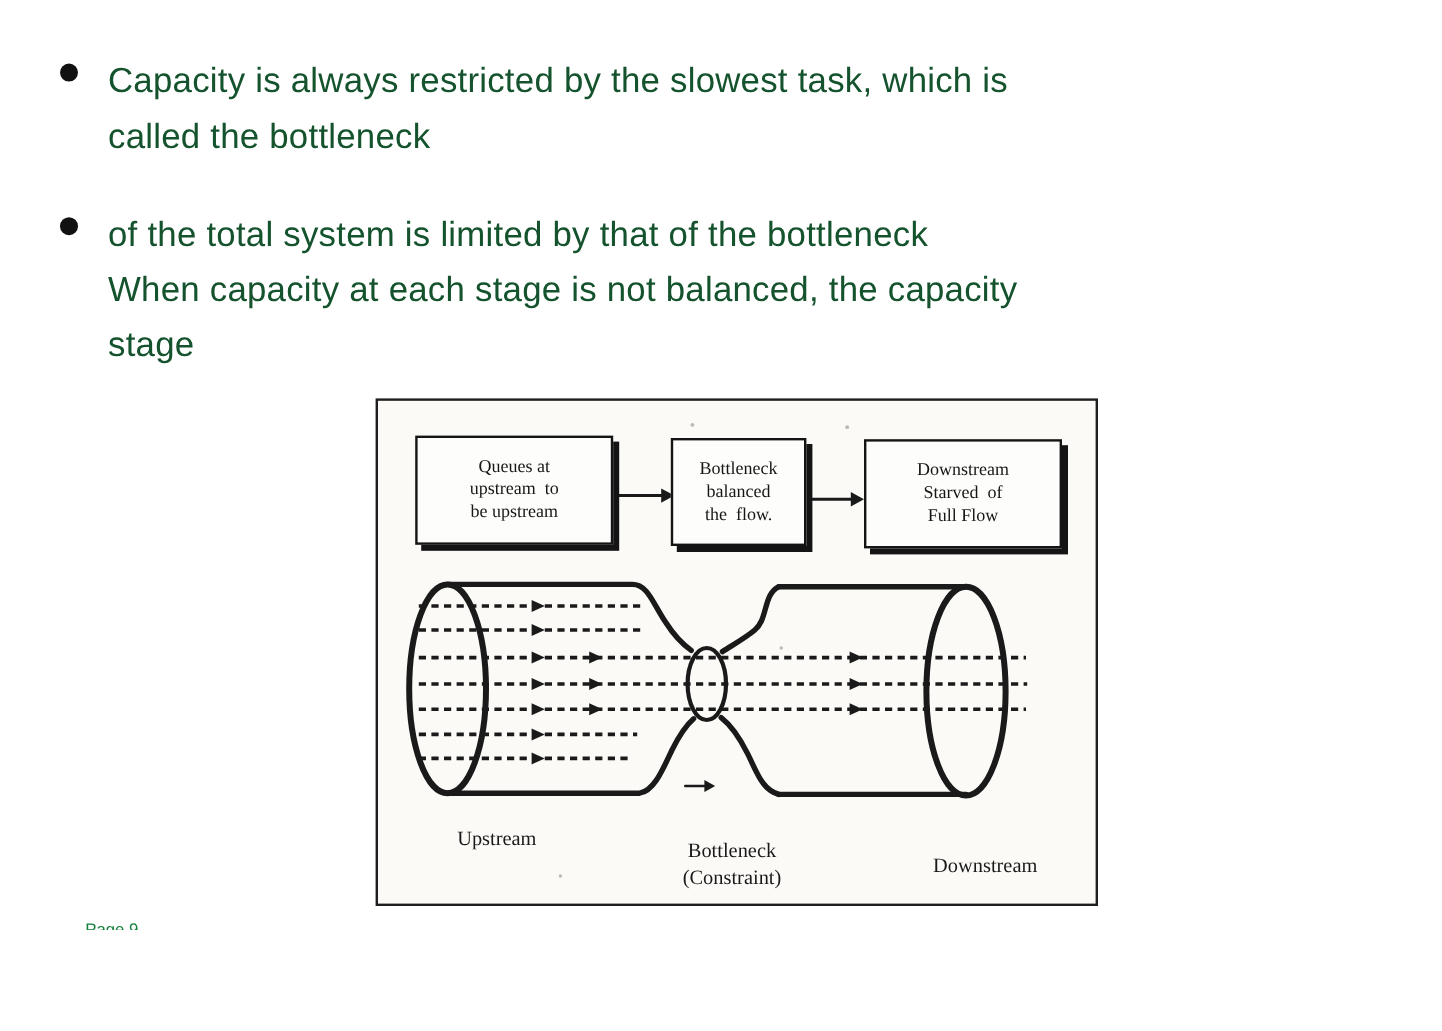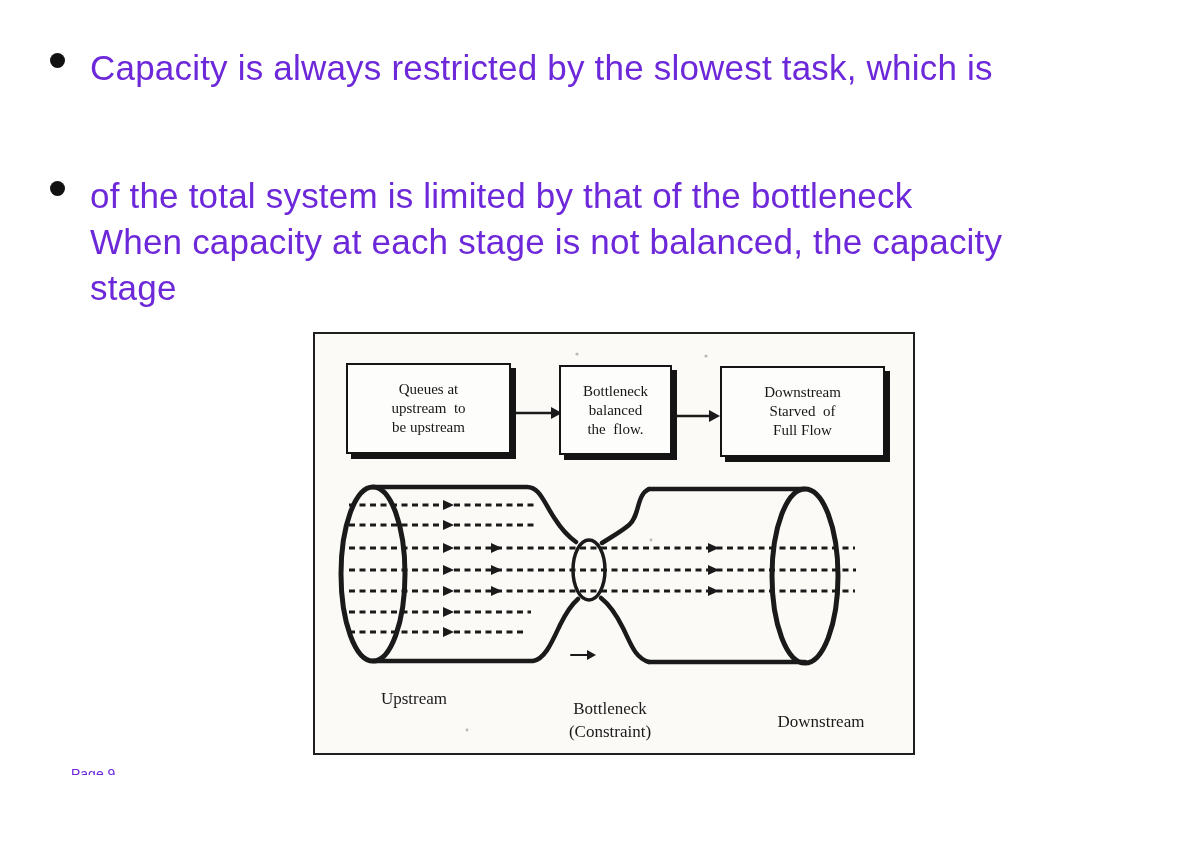--- a/index.html
+++ b/index.html
@@ -13,24 +13,24 @@
     position: relative;
     overflow: hidden;
     font-family: "Liberation Sans", sans-serif;
     color: #1c1c1c;
   }
 
   
   .bullet-block {
     position: absolute;
     left: 90px;
-    font-size: 35px;
+    font-size: 29px;
     line-height: 46px;
     letter-spacing: 0.2px;
-    color: #6d28d9;
+    color: #14532d;
   }
   .bullet-dot {
     position: absolute;
     left: 50px;
     width: 15px;
     height: 15px;
     border-radius: 50%;
     background: #111;
   }
 
@@ -87,29 +87,30 @@
   
   .page-number {
     position: absolute;
     left: 71px;
     top: 766px;
     width: 60px;
     height: 9px;
     overflow: hidden;
     font-size: 14px;
     line-height: 16px;
-    color: #6d28d9;
+    color: #15803d;
   }
 </style>
 </head>
 <body>
 
 <span class="bullet-dot" style="top:53px"></span>
 <div class="bullet-block" style="top:45px">
   <div>Capacity is always restricted by the slowest task, which is</div>
+  <div>called the bottleneck</div>
 </div>
 
 <span class="bullet-dot" style="top:181px"></span>
 <div class="bullet-block" style="top:173px">
   <div>of the total system is limited by that of the bottleneck</div>
   <div>When capacity at each stage is not balanced, the capacity</div>
   <div>stage</div>
 </div>
 
 <div class="diagram-frame">

